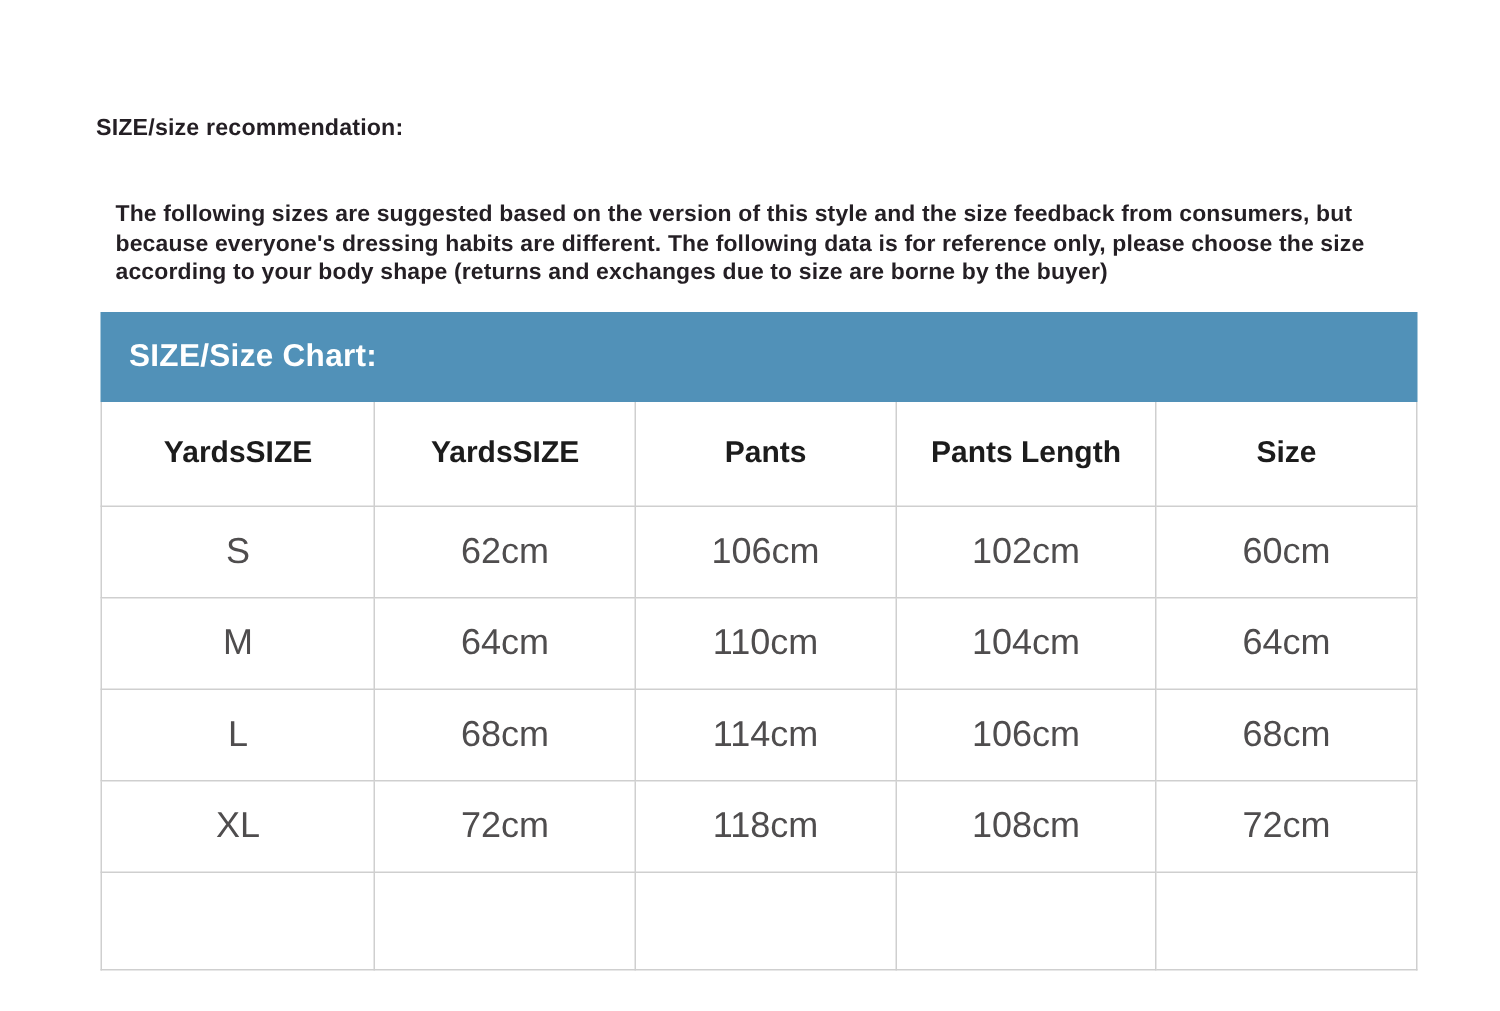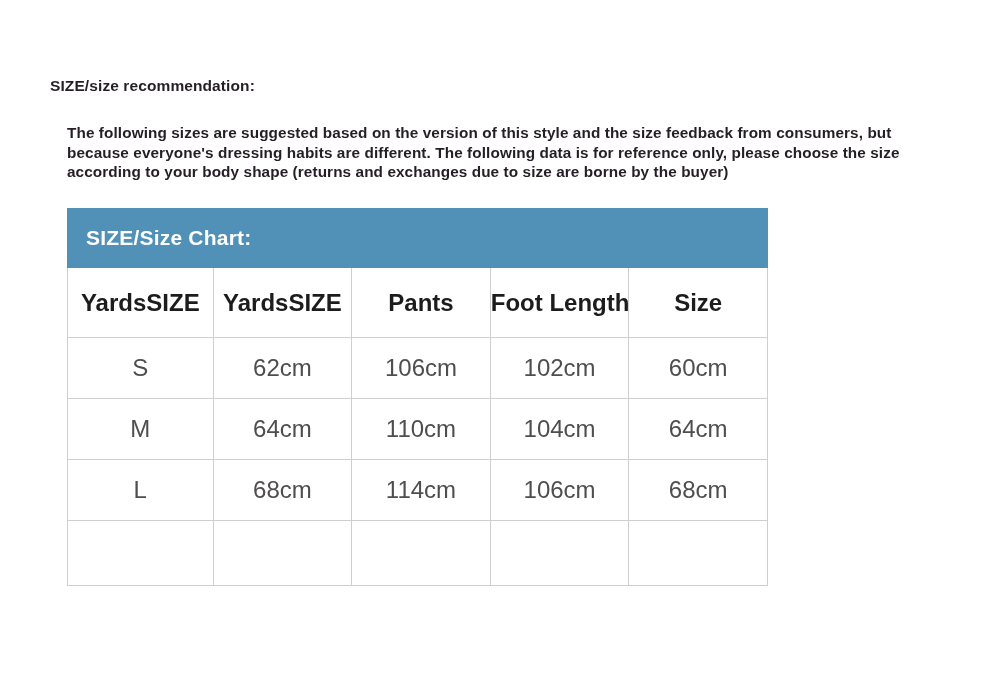--- a/index.html
+++ b/index.html
@@ -10,45 +10,45 @@
   }
   .page {
     position: relative;
     width: 1000px;
     height: 674px;
     background: #ffffff;
     overflow: hidden;
   }
   .reco-heading {
     position: absolute;
-    left: 50px;
+    left: 64px;
     top: 77px;
     margin: 0;
     font-size: 15.5px;
     font-weight: bold;
     color: #241f24;
     letter-spacing: 0.1px;
   }
   .reco-body {
     position: absolute;
     left: 65px;
     top: 121px;
     width: 878px;
-    margin: 2px;
+    margin: 12px;
     font-size: 15.3px;
     font-weight: bold;
     color: #241f24;
     line-height: 19.5px;
     letter-spacing: 0.1px;
   }
   .chart-wrap {
     position: absolute;
     left: 67px;
     top: 208px;
-    width: 701px;
+    width: 878px;
   }
   .chart-title-bar {
     height: 60px;
     background: #5191b8;
     display: flex;
     align-items: center;
     padding-left: 19px;
     box-sizing: border-box;
   }
   .chart-title {
@@ -67,21 +67,21 @@
   table.size-table td {
     border: 1px solid #cfcfcf;
     text-align: center;
     vertical-align: middle;
     padding: 0;
     overflow: hidden;
     white-space: nowrap;
   }
   table.size-table thead th {
     height: 69px;
-    font-size: 24px;
+    font-size: 20px;
     font-weight: bold;
     color: #1c1c1c;
     border-top: none;
   }
   table.size-table tbody td {
     height: 60px;
     font-size: 24px;
     font-weight: normal;
     color: #4f4d4e;
   }
@@ -109,21 +109,21 @@
         <col style="width:19.8%">
         <col style="width:19.8%">
         <col style="width:19.8%">
         <col style="width:19.8%">
       </colgroup>
       <thead>
         <tr id="header-row">
             <th>YardsSIZE</th>
             <th>YardsSIZE</th>
             <th>Pants</th>
-            <th>Foot Length</th>
+            <th>Pants Length</th>
             <th>Size</th>
           </tr>
       </thead>
       <tbody id="table-body">
           <tr>
             <td>S</td>
             <td>62cm</td>
             <td>106cm</td>
             <td>102cm</td>
             <td>60cm</td>
@@ -136,20 +136,27 @@
             <td>64cm</td>
           </tr>
           <tr>
             <td>L</td>
             <td>68cm</td>
             <td>114cm</td>
             <td>106cm</td>
             <td>68cm</td>
           </tr>
           <tr>
+            <td>XL</td>
+            <td>72cm</td>
+            <td>118cm</td>
+            <td>108cm</td>
+            <td>72cm</td>
+          </tr>
+          <tr>
             <td></td>
             <td></td>
             <td></td>
             <td></td>
             <td></td>
           </tr>
         </tbody>
     </table>
   </div>
 

